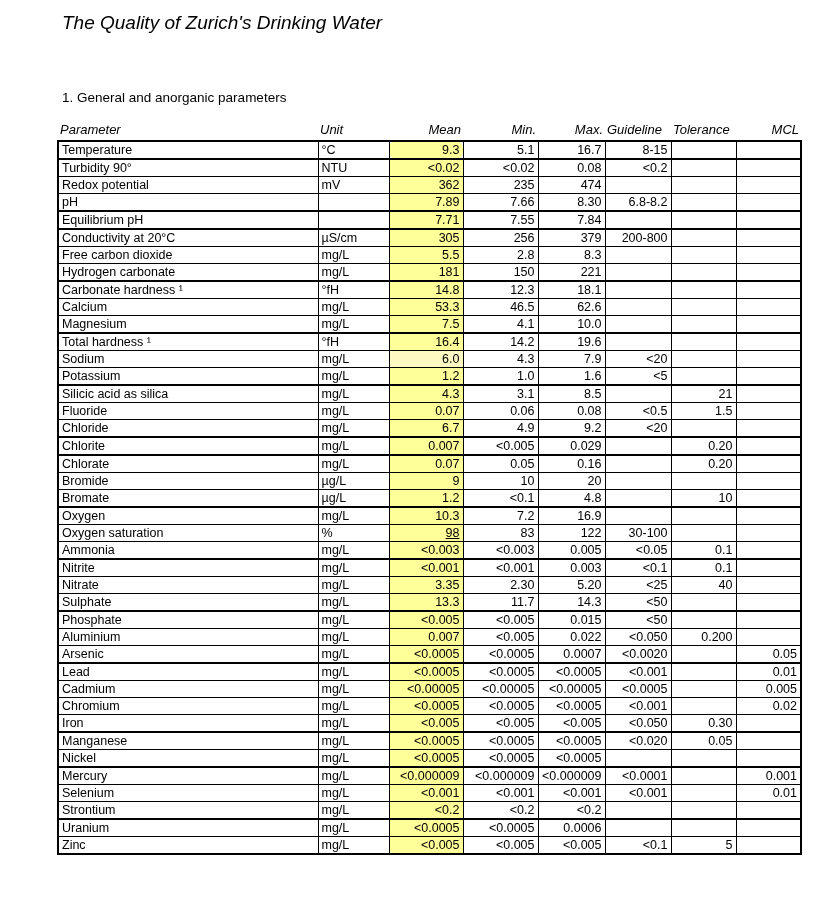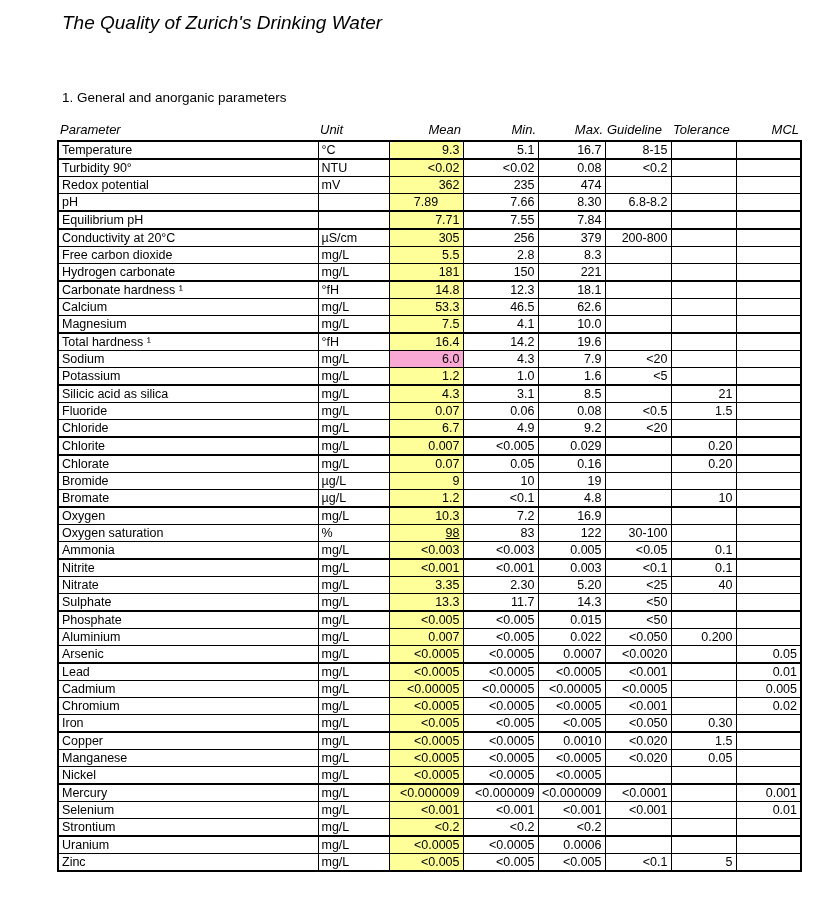--- a/index.html
+++ b/index.html
@@ -103,21 +103,21 @@
           <td class="num col-mean" style="background: rgb(255, 255, 153);">362</td>
           <td class="num col-min">235</td>
           <td class="num col-max">474</td>
           <td class="num col-guideline"></td>
           <td class="num col-tolerance"></td>
           <td class="num col-mcl"></td>
         </tr>
         <tr class="group-end">
           <td class="txt col-parameter">pH</td>
           <td class="txt col-unit"></td>
-          <td class="num col-mean" style="background: rgb(255, 255, 153); text-align: center;">7.89</td>
+          <td class="num col-mean" style="background: rgb(255, 255, 153);">7.89</td>
           <td class="num col-min">7.66</td>
           <td class="num col-max">8.30</td>
           <td class="num col-guideline">6.8-8.2</td>
           <td class="num col-tolerance"></td>
           <td class="num col-mcl"></td>
         </tr>
         <tr class="group-end">
           <td class="txt col-parameter">Equilibrium pH</td>
           <td class="txt col-unit"></td>
           <td class="num col-mean" style="background: rgb(255, 255, 153);">7.71</td>
@@ -193,21 +193,21 @@
           <td class="num col-mean" style="background: rgb(255, 255, 153);">16.4</td>
           <td class="num col-min">14.2</td>
           <td class="num col-max">19.6</td>
           <td class="num col-guideline"></td>
           <td class="num col-tolerance"></td>
           <td class="num col-mcl"></td>
         </tr>
         <tr>
           <td class="txt col-parameter">Sodium</td>
           <td class="txt col-unit">mg/L</td>
-          <td class="num col-mean" style="background: #f9a8d4; text-align: right;">6.0</td>
+          <td class="num col-mean" style="background: #fef9c3; text-align: right;">6.0</td>
           <td class="num col-min">4.3</td>
           <td class="num col-max">7.9</td>
           <td class="num col-guideline">&lt;20</td>
           <td class="num col-tolerance"></td>
           <td class="num col-mcl"></td>
         </tr>
         <tr class="group-end">
           <td class="txt col-parameter">Potassium</td>
           <td class="txt col-unit">mg/L</td>
           <td class="num col-mean" style="background: rgb(255, 255, 153);">1.2</td>
@@ -265,21 +265,21 @@
           <td class="num col-max">0.16</td>
           <td class="num col-guideline"></td>
           <td class="num col-tolerance">0.20</td>
           <td class="num col-mcl"></td>
         </tr>
         <tr>
           <td class="txt col-parameter">Bromide</td>
           <td class="txt col-unit">µg/L</td>
           <td class="num col-mean" style="background: rgb(255, 255, 153);">9</td>
           <td class="num col-min">10</td>
-          <td class="num col-max">19</td>
+          <td class="num col-max">20</td>
           <td class="num col-guideline"></td>
           <td class="num col-tolerance"></td>
           <td class="num col-mcl"></td>
         </tr>
         <tr class="group-end">
           <td class="txt col-parameter">Bromate</td>
           <td class="txt col-unit">µg/L</td>
           <td class="num col-mean" style="background: rgb(255, 255, 153);">1.2</td>
           <td class="num col-min">&lt;0.1</td>
           <td class="num col-max">4.8</td>
@@ -411,30 +411,20 @@
           <td class="txt col-parameter">Iron</td>
           <td class="txt col-unit">mg/L</td>
           <td class="num col-mean" style="background: rgb(255, 255, 153);">&lt;0.005</td>
           <td class="num col-min">&lt;0.005</td>
           <td class="num col-max">&lt;0.005</td>
           <td class="num col-guideline">&lt;0.050</td>
           <td class="num col-tolerance">0.30</td>
           <td class="num col-mcl"></td>
         </tr>
         <tr>
-          <td class="txt col-parameter">Copper</td>
-          <td class="txt col-unit">mg/L</td>
-          <td class="num col-mean" style="background: rgb(255, 255, 153);">&lt;0.0005</td>
-          <td class="num col-min">&lt;0.0005</td>
-          <td class="num col-max">0.0010</td>
-          <td class="num col-guideline">&lt;0.020</td>
-          <td class="num col-tolerance">1.5</td>
-          <td class="num col-mcl"></td>
-        </tr>
-        <tr>
           <td class="txt col-parameter">Manganese</td>
           <td class="txt col-unit">mg/L</td>
           <td class="num col-mean" style="background: rgb(255, 255, 153);">&lt;0.0005</td>
           <td class="num col-min">&lt;0.0005</td>
           <td class="num col-max">&lt;0.0005</td>
           <td class="num col-guideline">&lt;0.020</td>
           <td class="num col-tolerance">0.05</td>
           <td class="num col-mcl"></td>
         </tr>
         <tr class="group-end">

